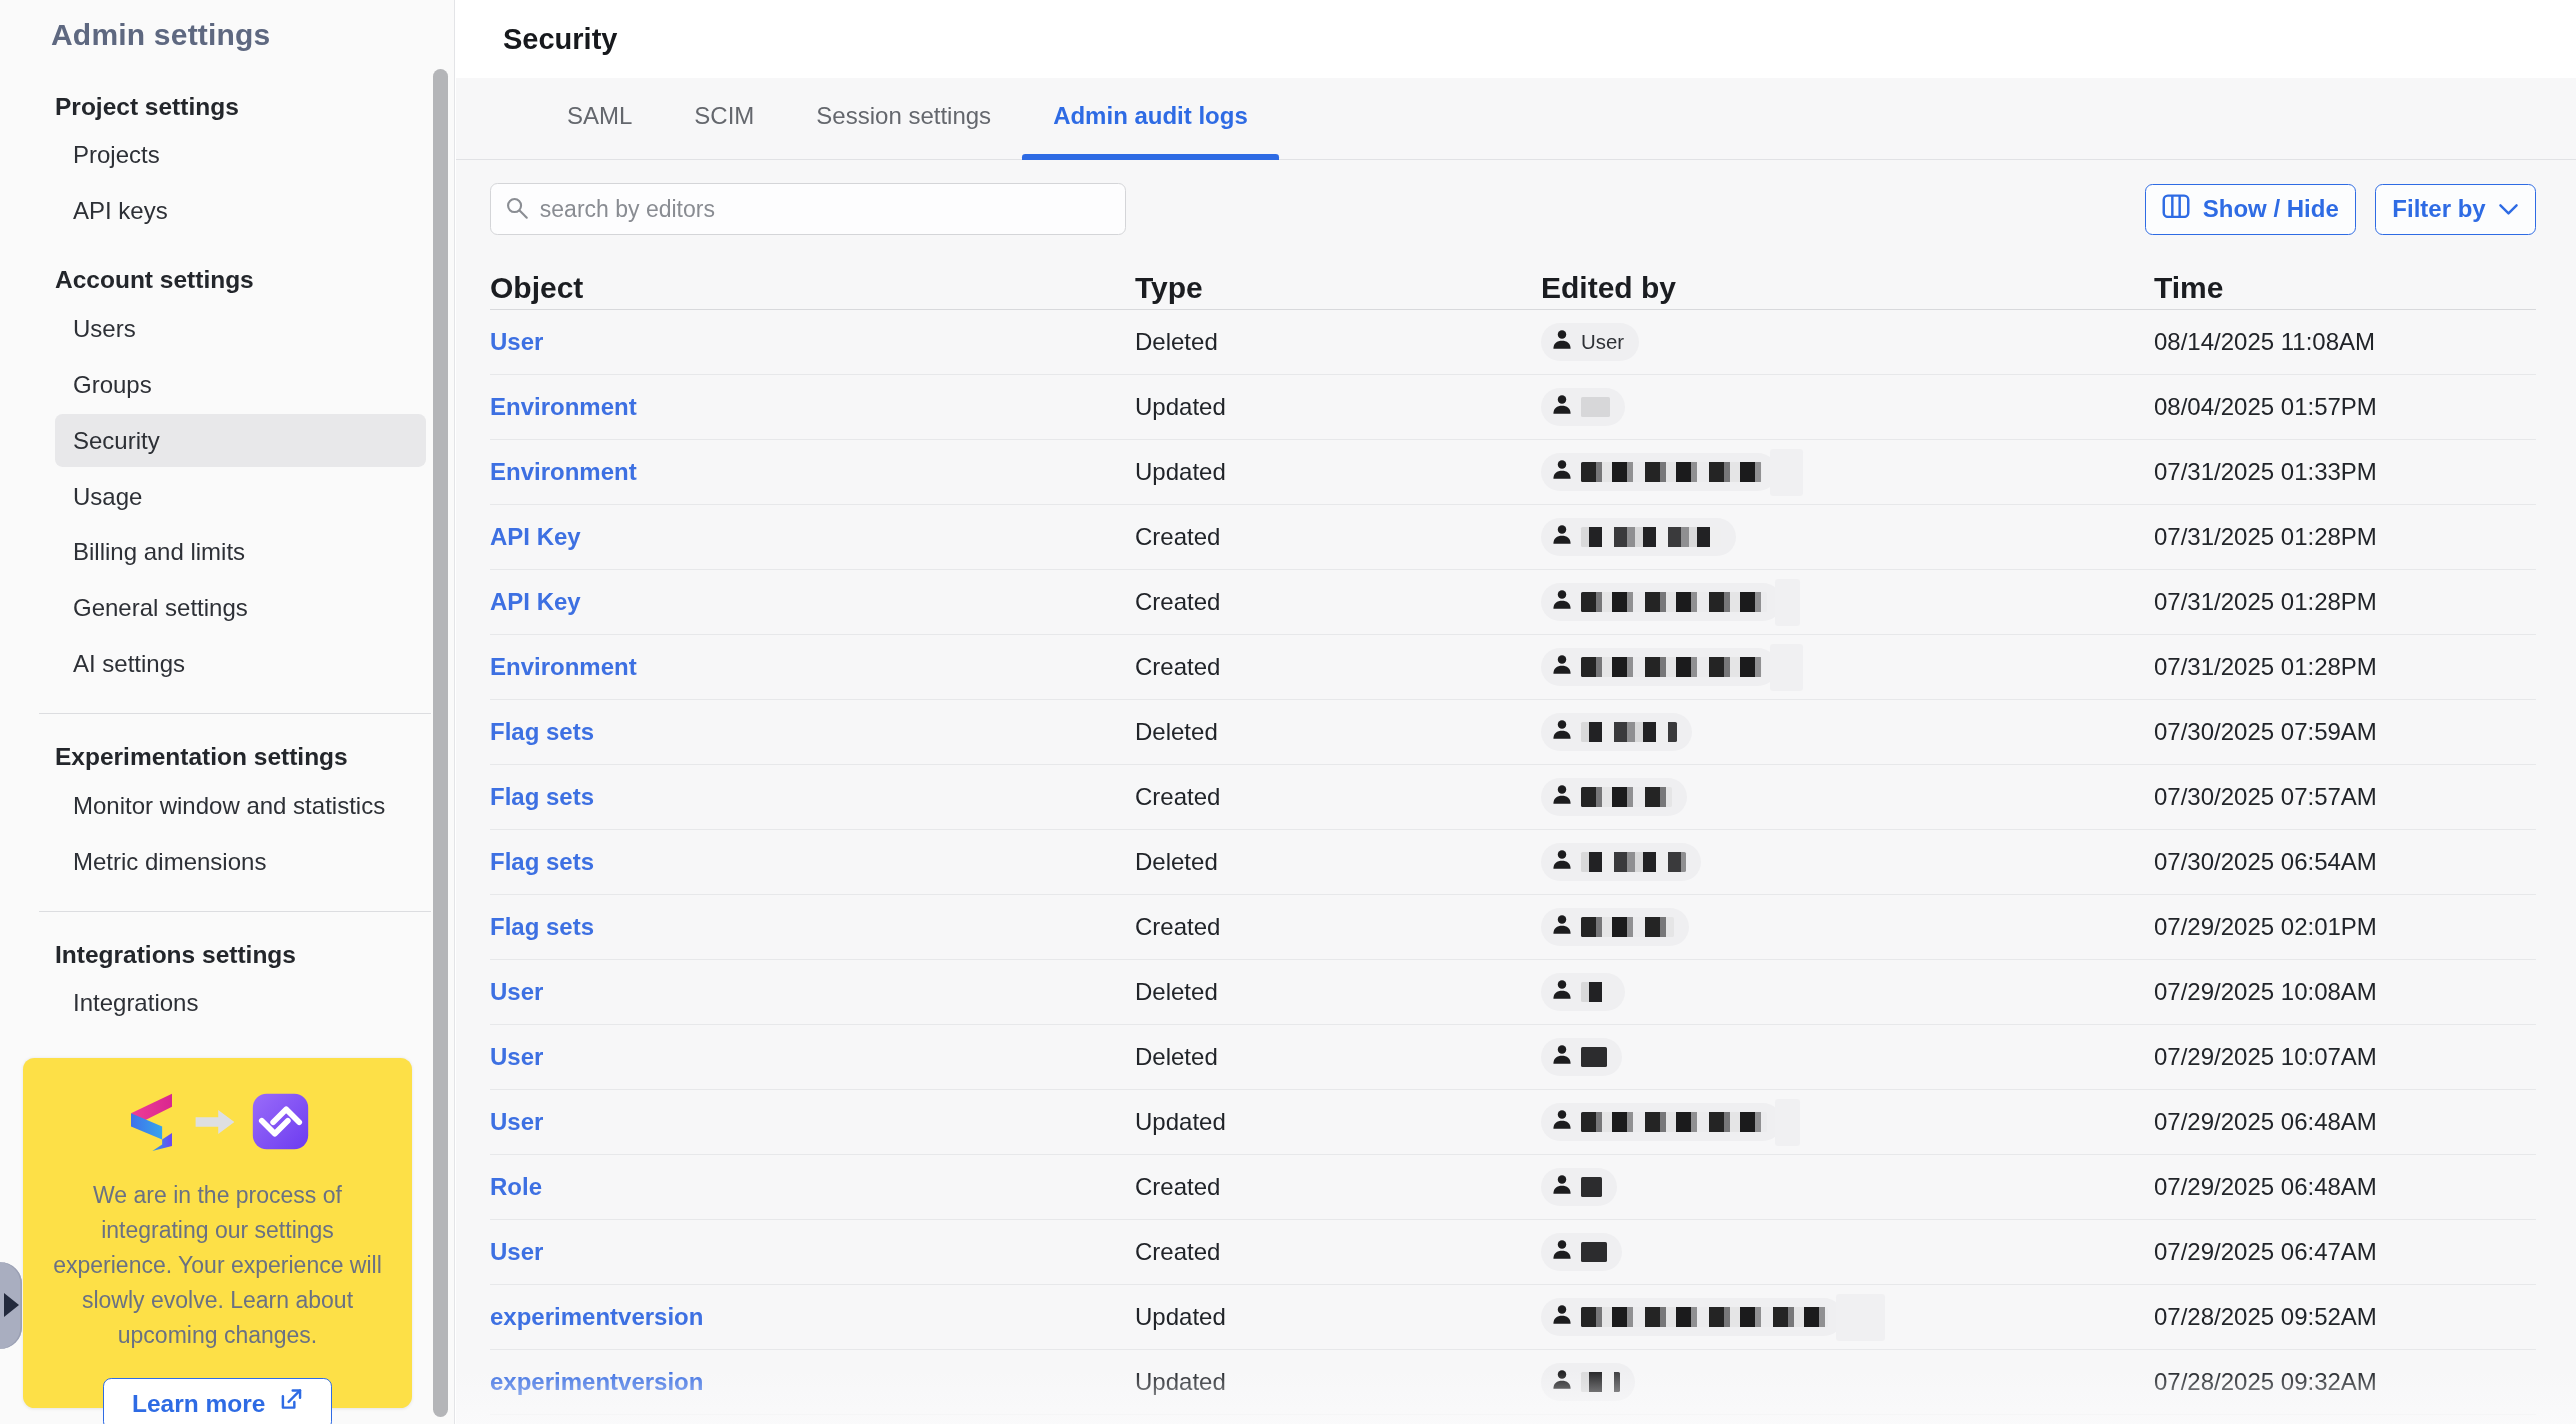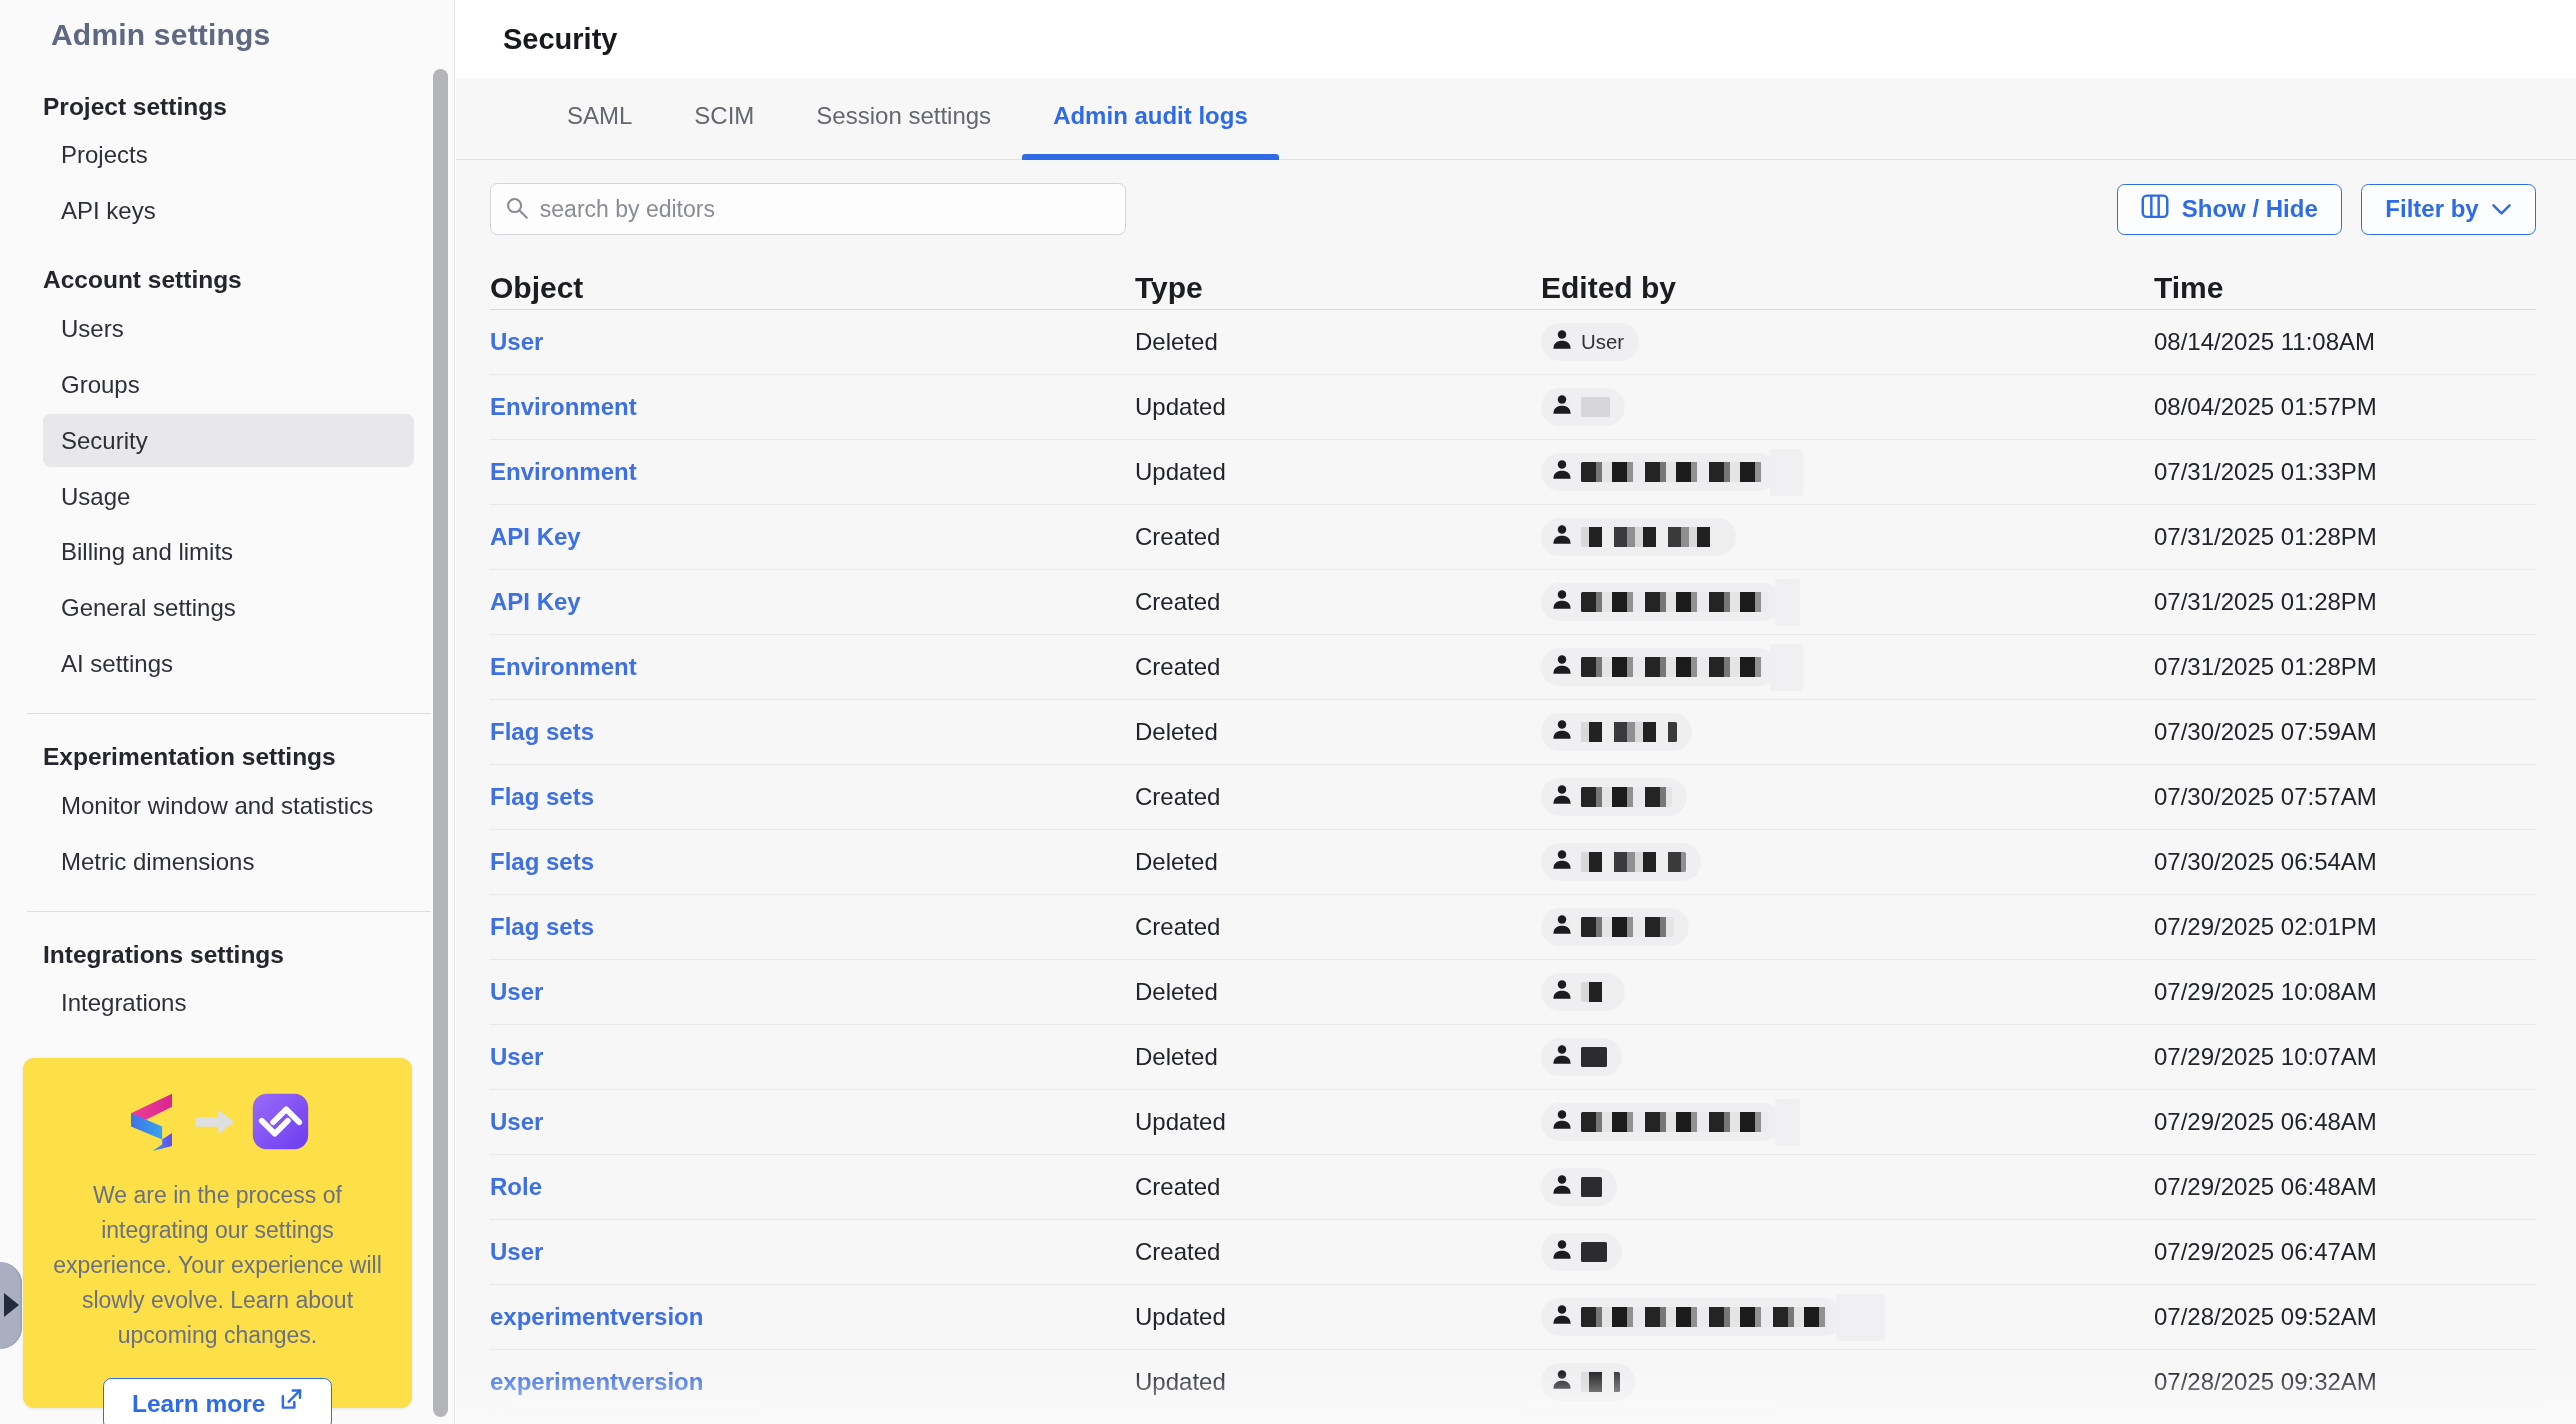--- a/index.html
+++ b/index.html
@@ -4,21 +4,21 @@
 <style>
   * { margin:0; padding:0; box-sizing:border-box; }
   html,body { width:2576px; height:1424px; overflow:hidden;
     font-family:"Liberation Sans", sans-serif; background:#ffffff; color:#212429; }
 
   
   .sidebar { position:absolute; left:0; top:0; width:455px; height:1424px;
     background:#fafafa; border-right:0.8px solid #e3e4e7; }
   .sb-title { position:absolute; top:18px; left:51px; font-size:30px; font-weight:700;
     color:#5e6880; letter-spacing:0.2px; }
-  .sb-nav { position:absolute; top:78px; left:4px; right:0; }
+  .sb-nav { position:absolute; top:78px; left:16px; right:0; }
   .sb-header { font-size:24.5px; font-weight:700; color:#23262b; margin:29px 0 8.2px 39px; }
   .sb-section:first-child .sb-header { margin-top:14.7px; }
   .sb-item { font-size:24px; color:#2d3036; margin:3.3px 0 3.3px 39px; width:371px;
     padding:12.3px 0 12.3px 18px; border-radius:7.4px; cursor:pointer; }
   .sb-item.active { background:#e8e8ea; }
   .sb-divider { height:0.8px; background:#dcdde0; margin:23px 23px 4.9px 23px; }
   .sb-thumb { position:absolute; top:69px; right:6.5px; width:14.7px; height:1348px;
     border-radius:8.2px; background:#b4b5b8; }
   .edge-handle { position:absolute; left:0; top:1262px; width:22px; height:87px;
     background:#a9aec0; border-radius:0 52px 52px 0; box-shadow:inset -1.6px 0 0 #9ba0b4; }
@@ -49,21 +49,21 @@
   .tab.active::after { content:""; position:absolute; left:0; right:0; bottom:-0.8px;
     height:5.7px; background:#2e6be4; border-radius:3.3px 3.3px 0 0; }
 
   .toolbar { display:flex; align-items:center; margin:23px 40px 0 34px; }
   .search { width:636px; height:52px; background:#fdfdfe; border:0.8px solid #d4d5d8;
     border-radius:7.4px; display:flex; align-items:center; gap:9.8px; padding:0 13px;justify-content:space-between; }
   .search input { flex:1; border:none; outline:none; background:transparent;
     font-size:23px; color:#33363b; font-family:"Liberation Sans", sans-serif; }
   .search input::placeholder { color:#898c92; }
   .tb-spacer { flex:1; }
-  .btn { height:51px; display:inline-flex; align-items:center; gap:12.3px; padding:0 23px;
+  .btn { height:51px; display:inline-flex; align-items:center; gap:12.3px; padding:0 16px;
     border:1.6px solid #2e6be4; border-radius:7.4px; background:#fcfdfe; color:#2e6be4;
     font-size:24px; font-weight:600; cursor:pointer; font-family:"Liberation Sans", sans-serif; }
   .btn + .btn { margin-left:19.6px; }
 
   .table { margin:18px 40px 0 34px; }
   .thead, .row { display:grid; grid-template-columns:645px 406px 613px 1fr; align-items:center; }
   .thead { padding:18px 0 4px 0; border-bottom:0.8px solid #d8d9dc;
     font-size:30px; font-weight:700; color:#1b1d21; }
   .row { height:65px; border-bottom:0.8px solid #e7e8ea; font-size:24px; }
   .obj { color:#3d70e2; font-weight:600; text-decoration:none; cursor:pointer; }

